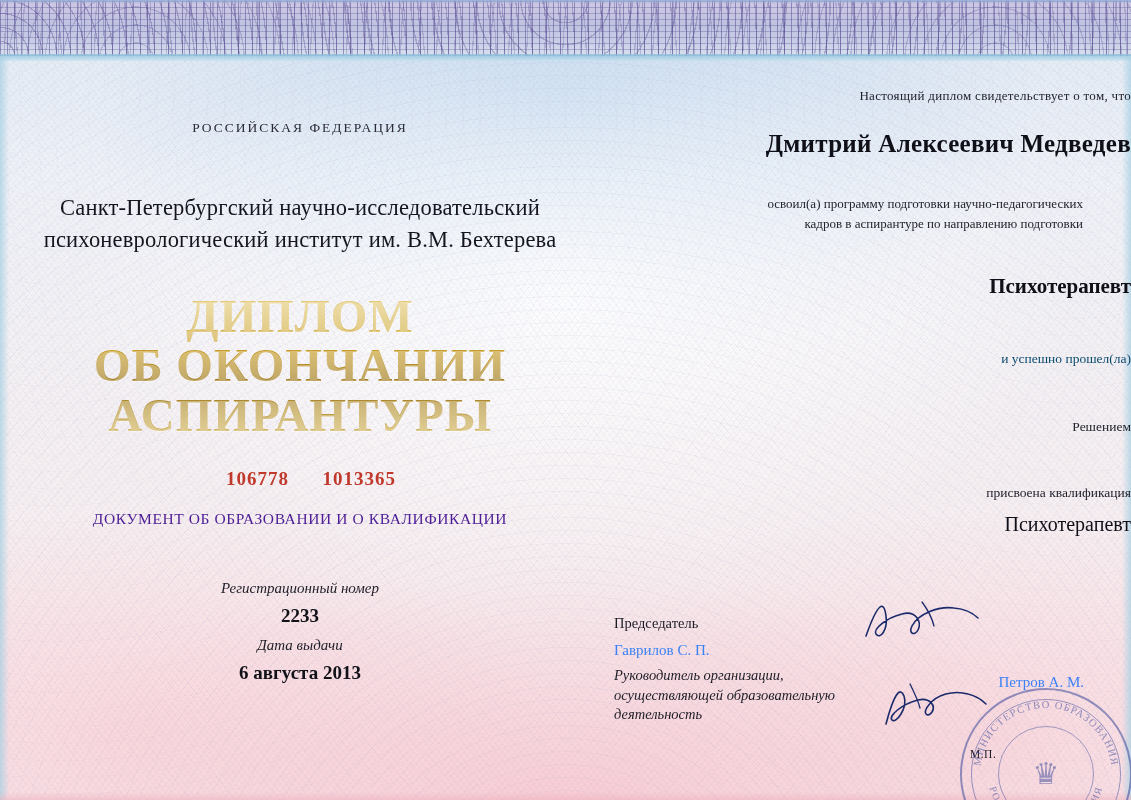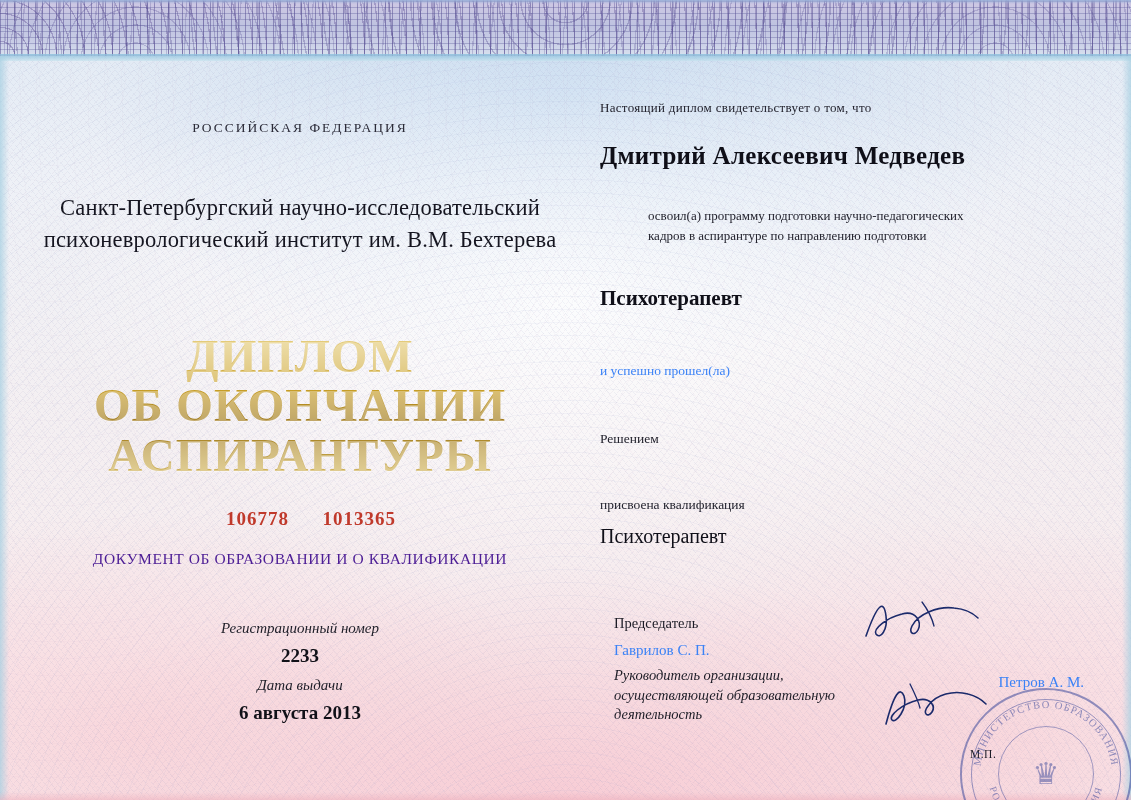--- a/index.html
+++ b/index.html
@@ -122,21 +122,21 @@
   .institute {
     margin-top: 56px;
     font-size: 22.5px;
     line-height: 1.42;
     color: #151520;
     letter-spacing: 0.2px;
     padding: 0 36px;
   }
 
   .diploma-title {
-    margin-top: 76px;
+    margin-top: 36px;
     font-family: "Liberation Serif", serif;
     font-weight: bold;
     font-size: 50px;
     line-height: 1.05;
     letter-spacing: 1px;
     color: #c9a227;
     background: linear-gradient(180deg, #e9d48a 0%, #c9a02a 38%, #9c7517 62%, #d8bc62 100%);
     -webkit-background-clip: text;
     background-clip: text;
     color: transparent;
@@ -188,23 +188,23 @@
   .date-value {
     margin-top: 8px;
     font-weight: bold;
     font-size: 19px;
     color: #111118;
   }
 
   
   .right-col {
     position: absolute;
-    left: 600px; top: 100px;
+    left: 600px; top: 88px;
     width: 531px;
-    text-align: left;
+    text-align: right;
   }
   .r-small {
     font-size: 13px;
     color: #23232e;
     letter-spacing: 0.3px;
   }
   .r-name {
     margin-top: 26px;
     font-weight: bold;
     font-size: 25px;
@@ -220,21 +220,21 @@
   }
   .r-qual-big {
     margin-top: 40px;
     font-weight: bold;
     font-size: 21px;
     color: #0f0f18;
   }
   .r-mid1 {
     margin-top: 52px;
     font-size: 13.5px;
-    color: #3b82f6;
+    color: #0c4a6e;
   }
   .r-mid2 {
     margin-top: 52px;
     font-size: 13.5px;
     color: #23232e;
   }
   .r-mid3 {
     margin-top: 50px;
     font-size: 13.5px;
     color: #23232e;

